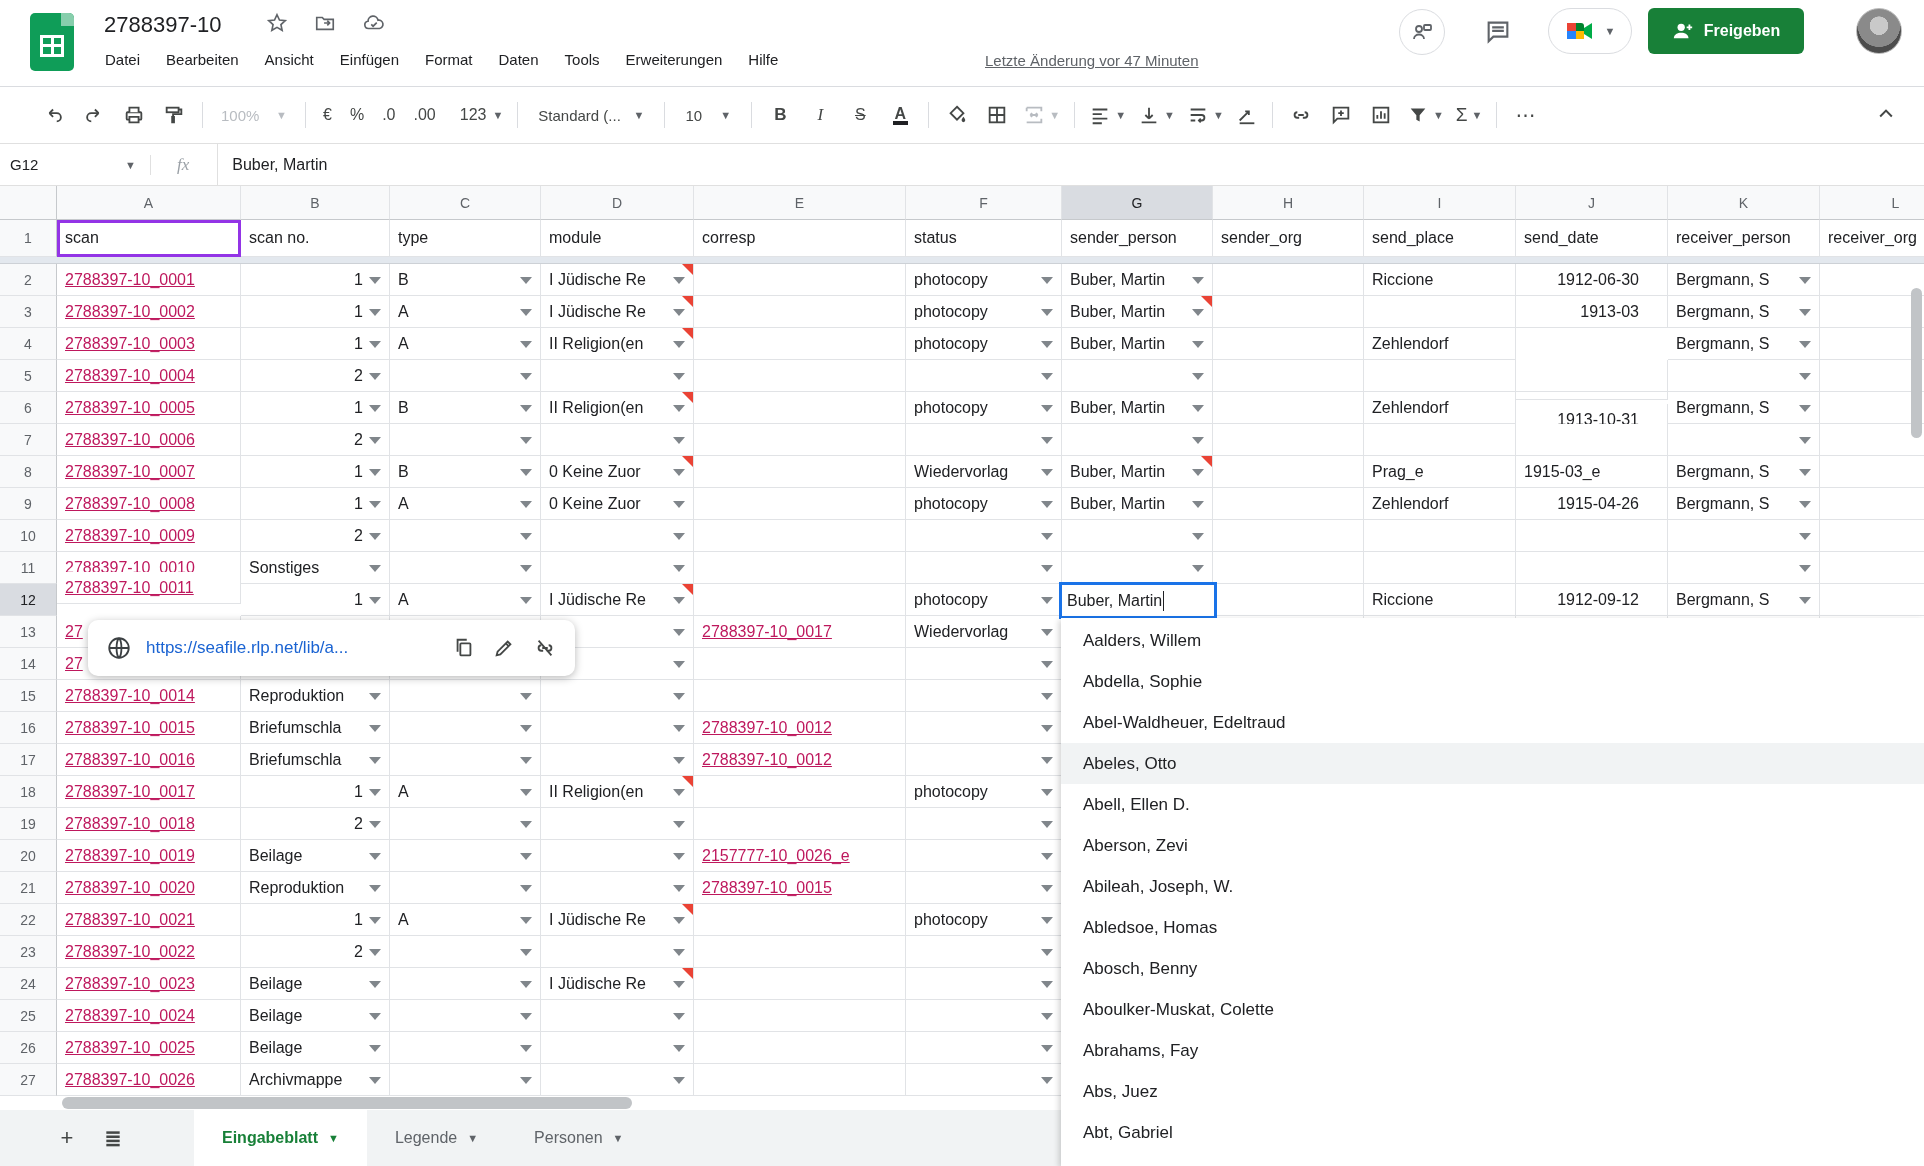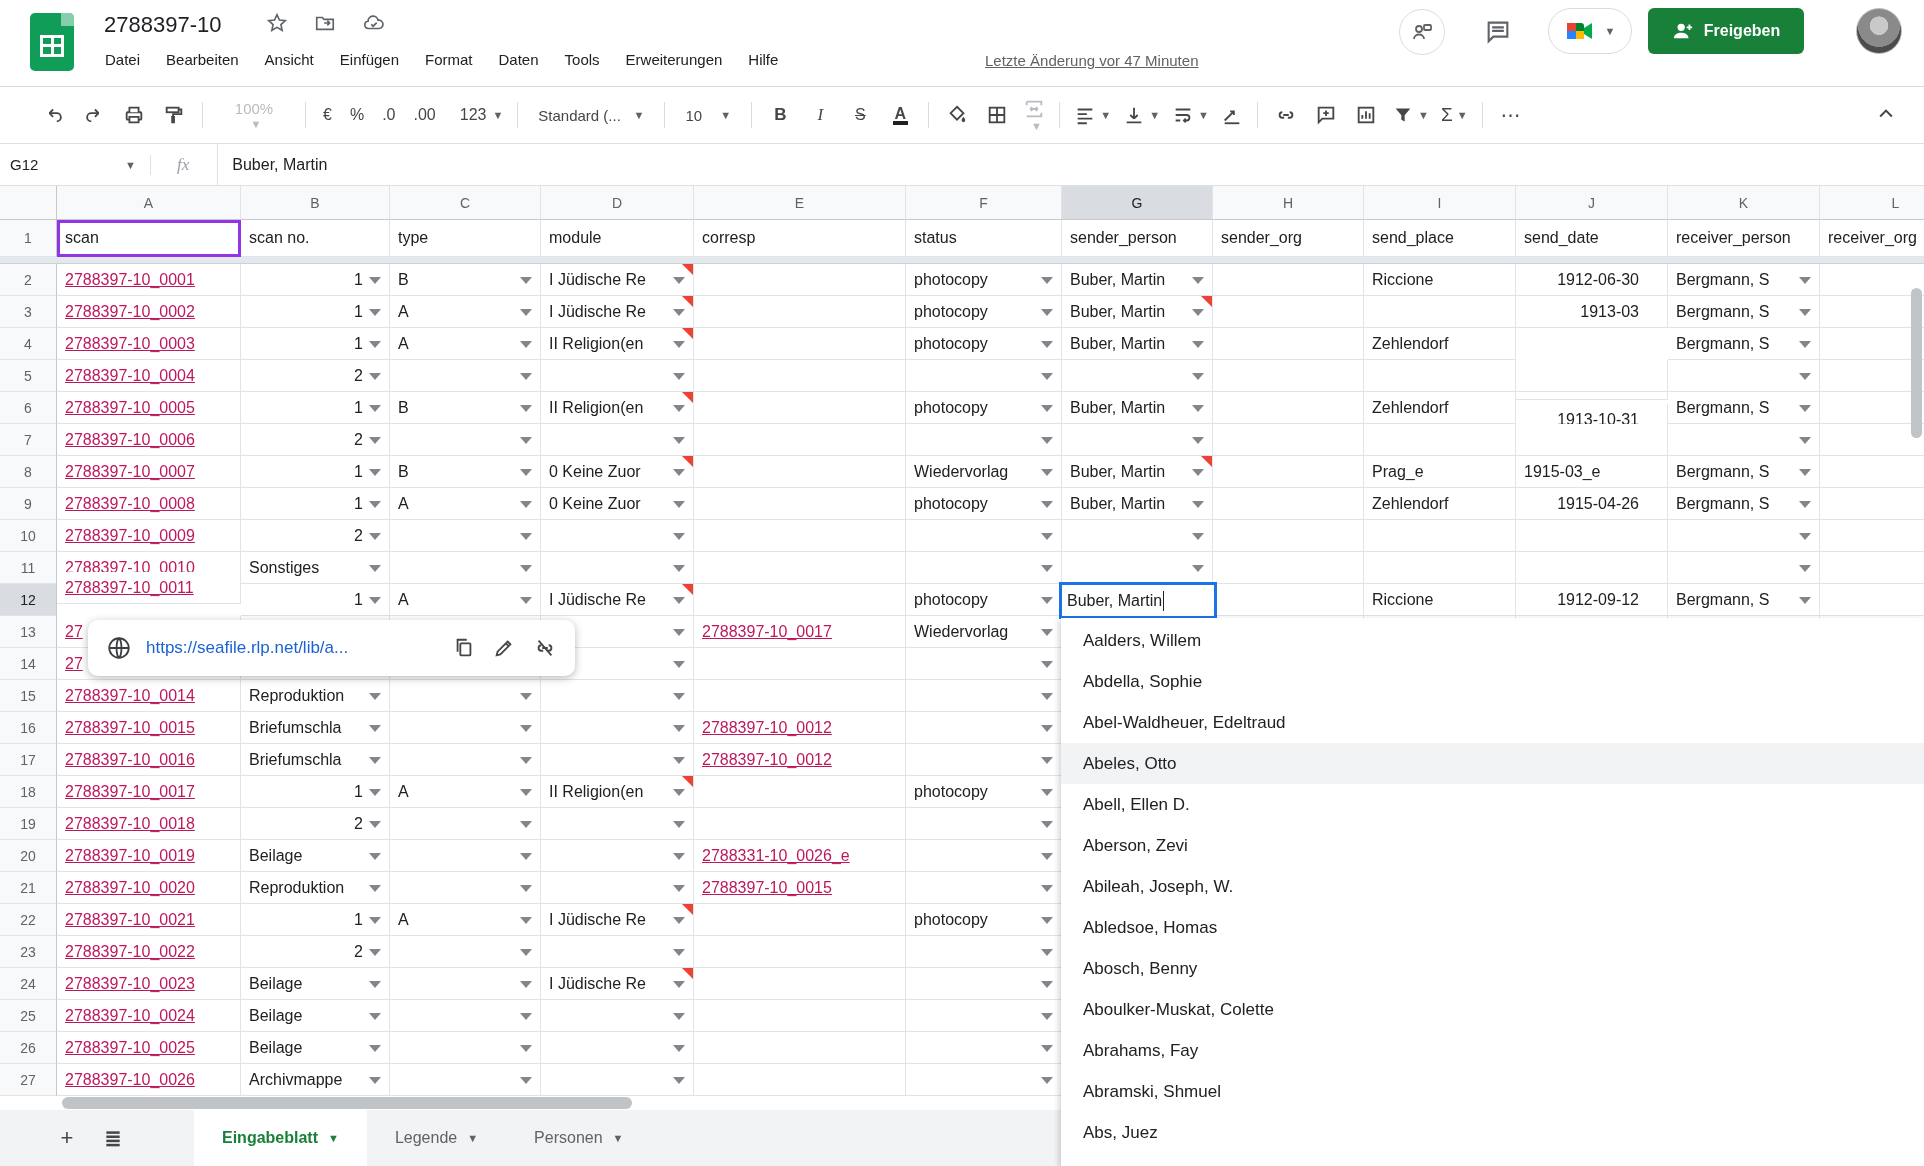--- a/index.html
+++ b/index.html
@@ -34,21 +34,21 @@
   #avatar { left:1856px; width:46px; height:46px; border-radius:50%;
     background:radial-gradient(circle at 50% 38%, #c9c9c9 0 26%, #8a8a8a 27% 60%, #4c4c4c 61%); border:1px solid #bbb; }
   
   #toolbar { position:absolute; left:0; top:86px; width:1924px; height:57px; border-top:1px solid #dadce0;
     display:flex; align-items:center; padding-left:34px; color:#444746; }
   .tbi { min-width:26px; height:30px; display:flex; align-items:center; justify-content:center; margin:0 7px; font-size:16px; }
   .tbi svg { display:block; }
   .tb-sep { width:1px; height:26px; background:#dadce0; margin:0 8px; }
   .tb-caret { font-size:11px; color:#5f6368; margin-left:4px; }
   .tb-text { font-size:15px; }
-  .disabled { color:#b8bcc1 !important;flex-direction:column; }
+  .disabled { color:#b8bcc1 !important; }
   .tb-btn { display:flex; align-items:center; margin:0 6px; }
   #zoom-box { width:74px; justify-content:space-between; padding:0 4px; }
   #font-box { width:118px; justify-content:space-between; padding:0 6px; }
   #size-box { width:58px; justify-content:center; gap:14px; }
   .fmt { font-size:16px; margin:0 9px; }
   .bold-b { font-weight:bold; font-size:17px; }
   .ital-i { font-style:italic; font-family:"Liberation Serif",serif; font-size:17px; }
   .strike-s { text-decoration:line-through; font-size:16px; }
   .color-a { font-size:16px; font-weight:bold; border-bottom:4px solid #202124; line-height:15px; padding:0 2px;}
   #toolbar-collapse { position:absolute; right:28px; color:#444746; font-size:15px; }
@@ -947,21 +947,21 @@
       <span>Beilage</span>
       <div class="dda"></div>
     </div>
     <div class="cell hasdd" style="left: 390px; top: 654px; width: 151px; height: 32px;">
       <div class="dda"></div>
     </div>
     <div class="cell hasdd" style="left: 541px; top: 654px; width: 153px; height: 32px;">
       <div class="dda"></div>
     </div>
     <div class="cell" style="left: 694px; top: 654px; width: 212px; height: 32px;">
-      <span class="link">2788331-10_0026_e</span>
+      <span class="link">2157777-10_0026_e</span>
     </div>
     <div class="cell hasdd" style="left: 906px; top: 654px; width: 156px; height: 32px;">
       <div class="dda"></div>
     </div>
     <div class="cell" style="left: 1062px; top: 654px; width: 151px; height: 32px;"></div>
     <div class="cell" style="left: 1213px; top: 654px; width: 151px; height: 32px;"></div>
     <div class="cell" style="left: 1364px; top: 654px; width: 152px; height: 32px;"></div>
     <div class="cell" style="left: 1516px; top: 654px; width: 152px; height: 32px;"></div>
     <div class="cell" style="left: 1668px; top: 654px; width: 152px; height: 32px;"></div>
     <div class="cell" style="left: 1820px; top: 654px; width: 152px; height: 32px;"></div>
@@ -1180,21 +1180,20 @@
     <div class="ac-item">Abdella, Sophie</div>
     <div class="ac-item">Abel-Waldheuer, Edeltraud</div>
     <div class="ac-item hl">Abeles, Otto</div>
     <div class="ac-item">Abell, Ellen D.</div>
     <div class="ac-item">Aberson, Zevi</div>
     <div class="ac-item">Abileah, Joseph, W.</div>
     <div class="ac-item">Abledsoe, Homas</div>
     <div class="ac-item">Abosch, Benny</div>
     <div class="ac-item">Aboulker-Muskat, Colette</div>
     <div class="ac-item">Abrahams, Fay</div>
-    <div class="ac-item">Abramski, Shmuel</div>
     <div class="ac-item">Abs, Juez</div>
     <div class="ac-item">Abt, Gabriel</div>
   </div>
 
 <div id="vscroll-thumb"></div>
 <div id="hscroll">
     <div class="thumb"></div>
   </div>
 
 <div id="tabbar">

